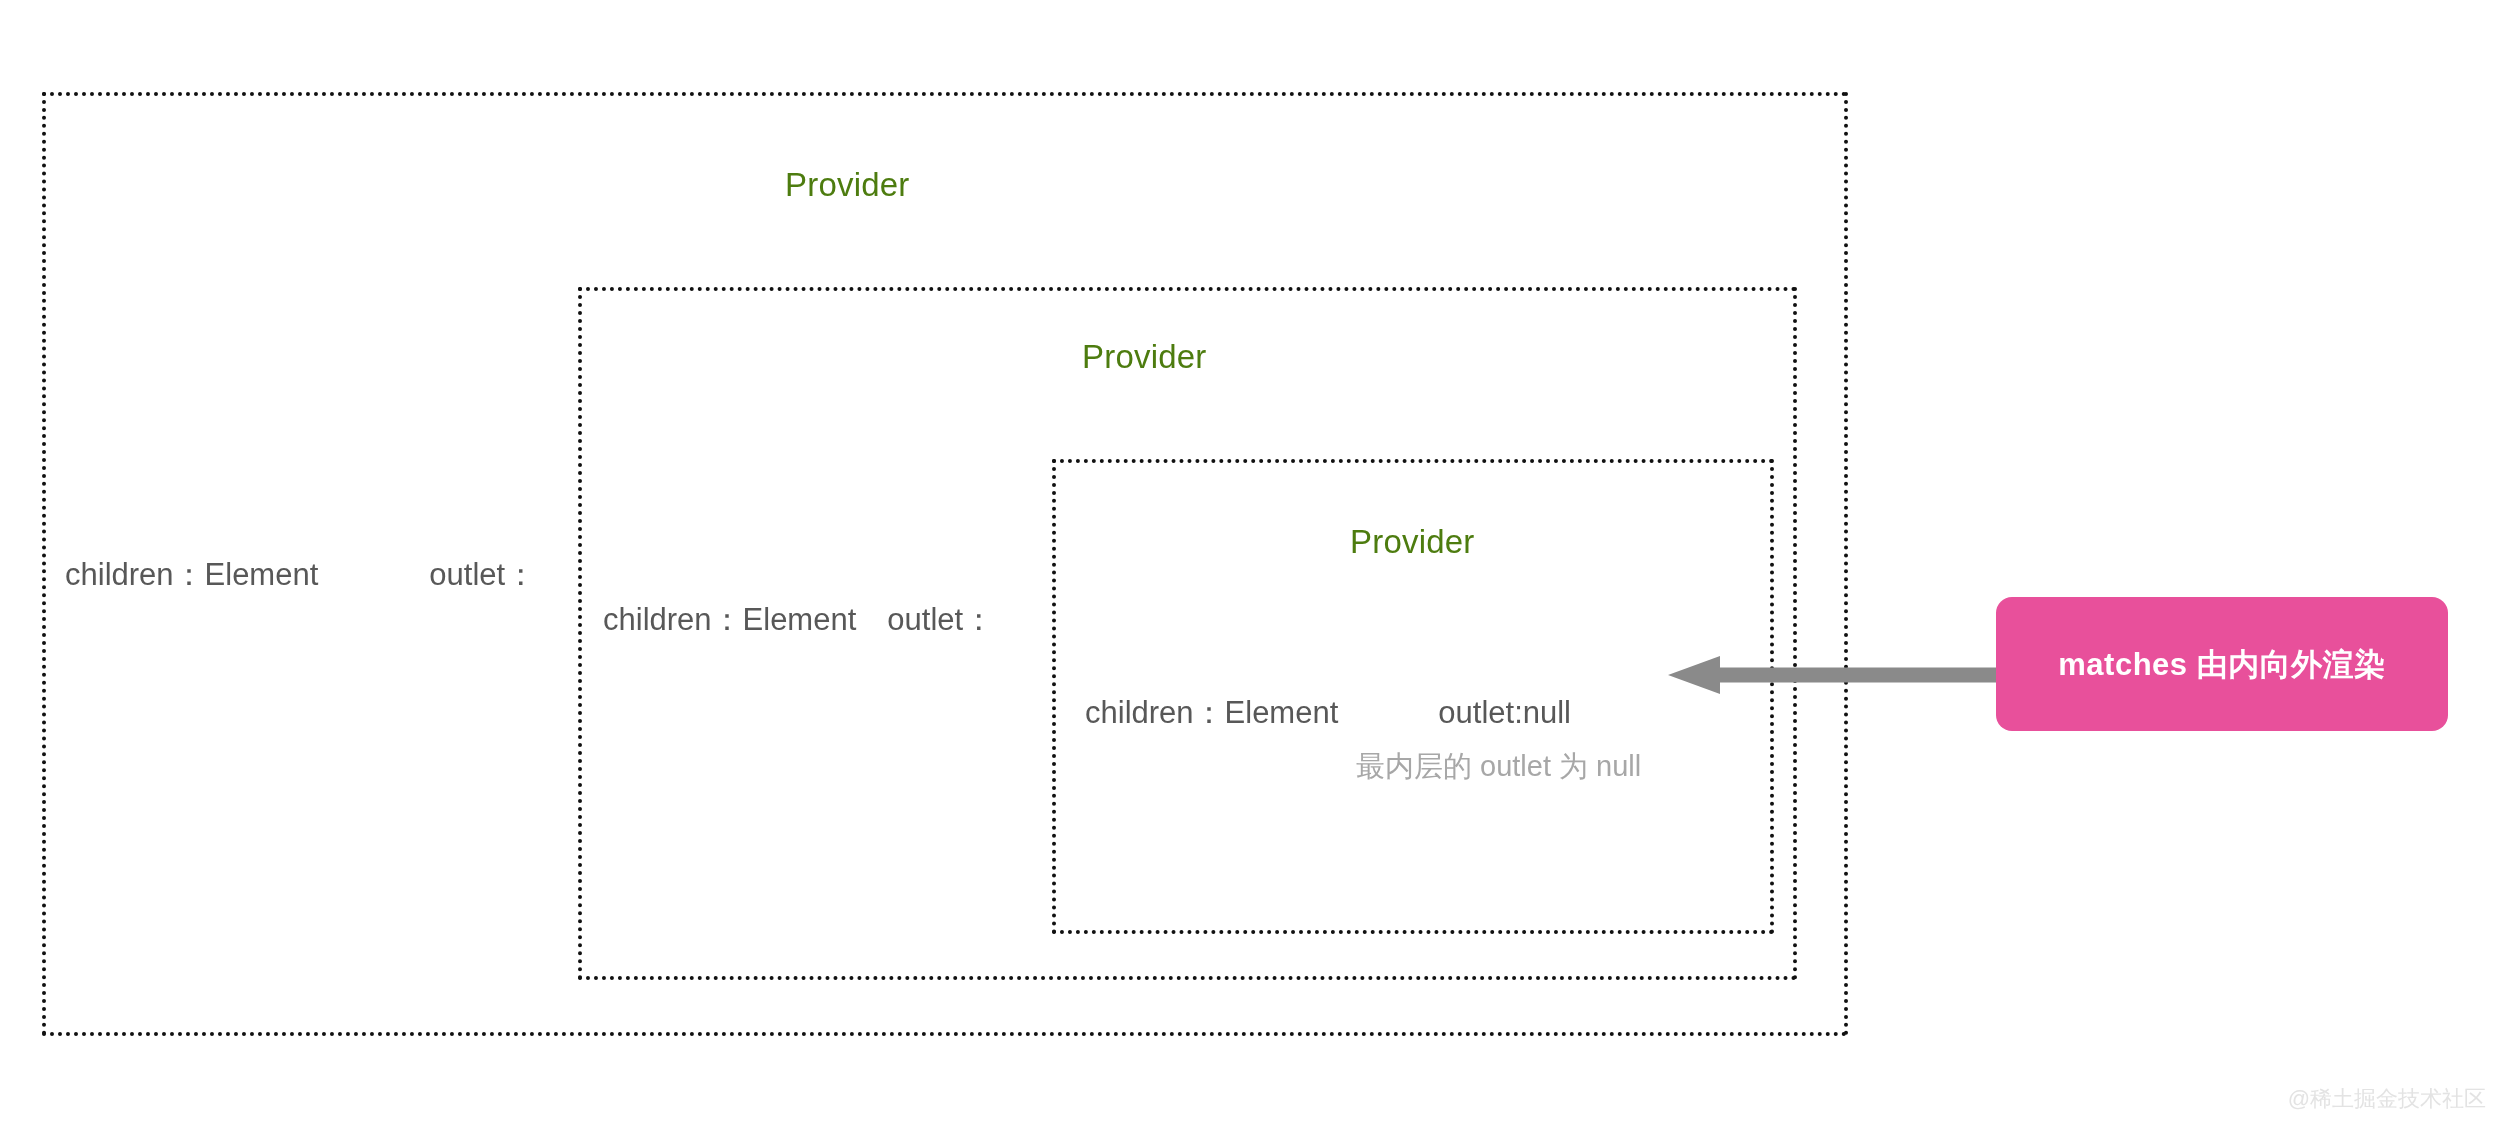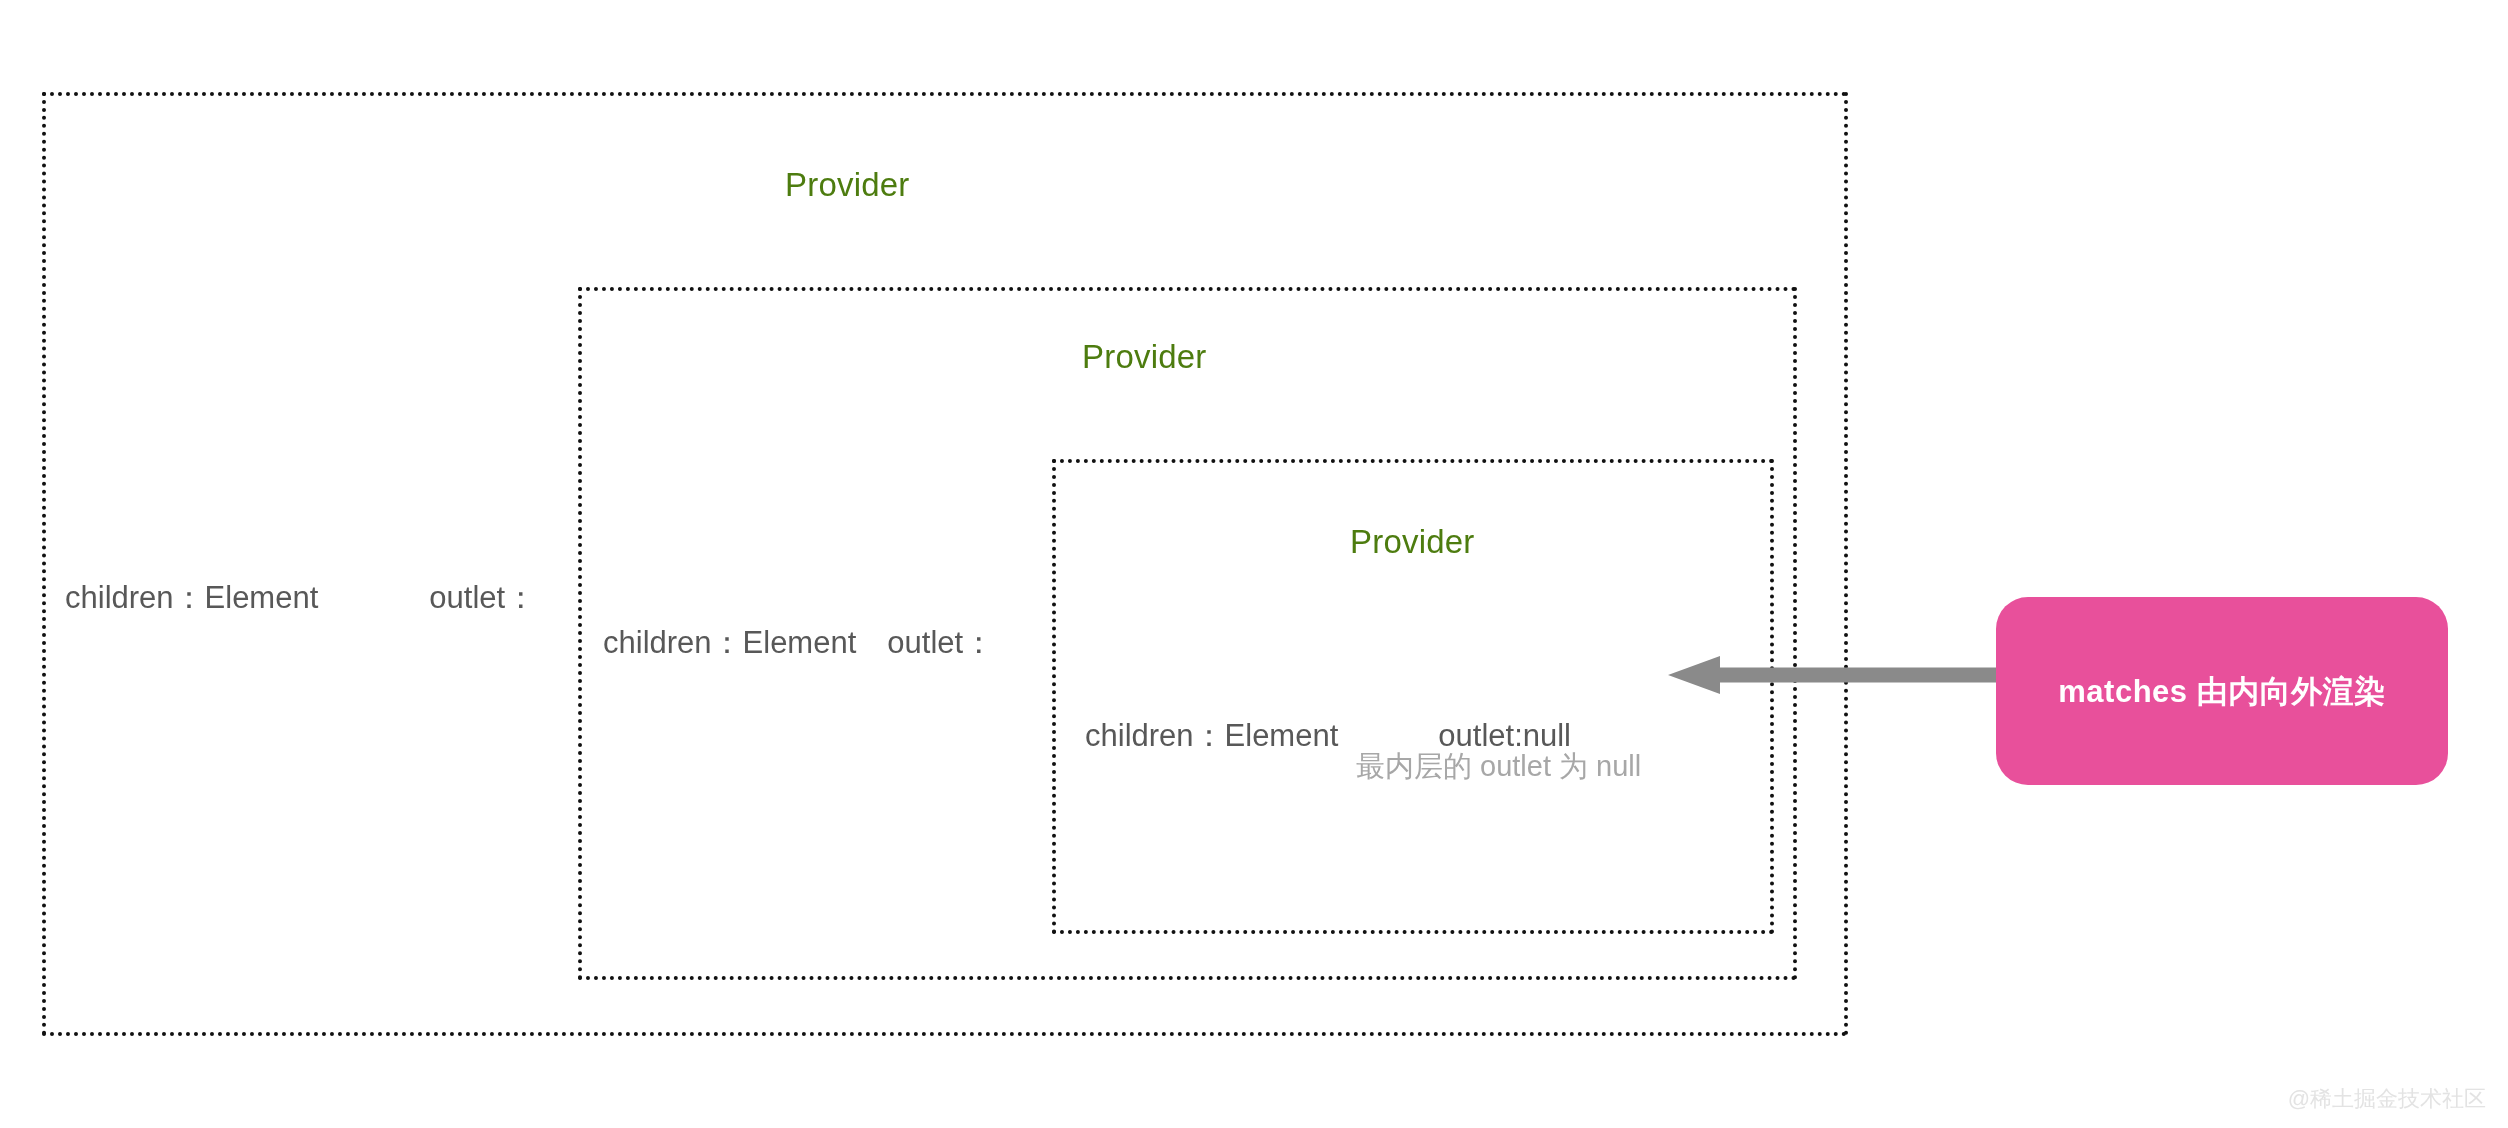--- a/index.html
+++ b/index.html
@@ -44,21 +44,20 @@
 
   
   .props-row {
     position: absolute;
     color: #585858;
     font-size: 31px;
     line-height: 1;
     white-space: nowrap;
     display: flex;
     align-items: baseline;
-    margin-top: 23px;
   }
   #props-outer  { left: 65px;   top: 559px; }
   #props-middle { left: 603px;  top: 604px; }
   #props-inner  { left: 1085px; top: 697px; }
 
   #props-outer .gap  { display: inline-block; width: 111px; }
   #props-middle .gap { display: inline-block; width: 31px; }
   #props-inner .gap  { display: inline-block; width: 100px; }
 
   
@@ -80,23 +79,23 @@
     width: 330px;
     height: 40px;
   }
 
   
   #callout-badge {
     position: absolute;
     left: 1996px;
     top: 597px;
     width: 452px;
-    height: 188px;
+    height: 134px;
     background: #e8509b;
-    border-radius: 32px;
+    border-radius: 16px;
     display: flex;
     align-items: center;
     justify-content: center;
   }
   #callout-badge .badge-label {
     color: #ffffff;
     font-size: 31px;
     font-weight: bold;
     line-height: 1;
     white-space: nowrap;

